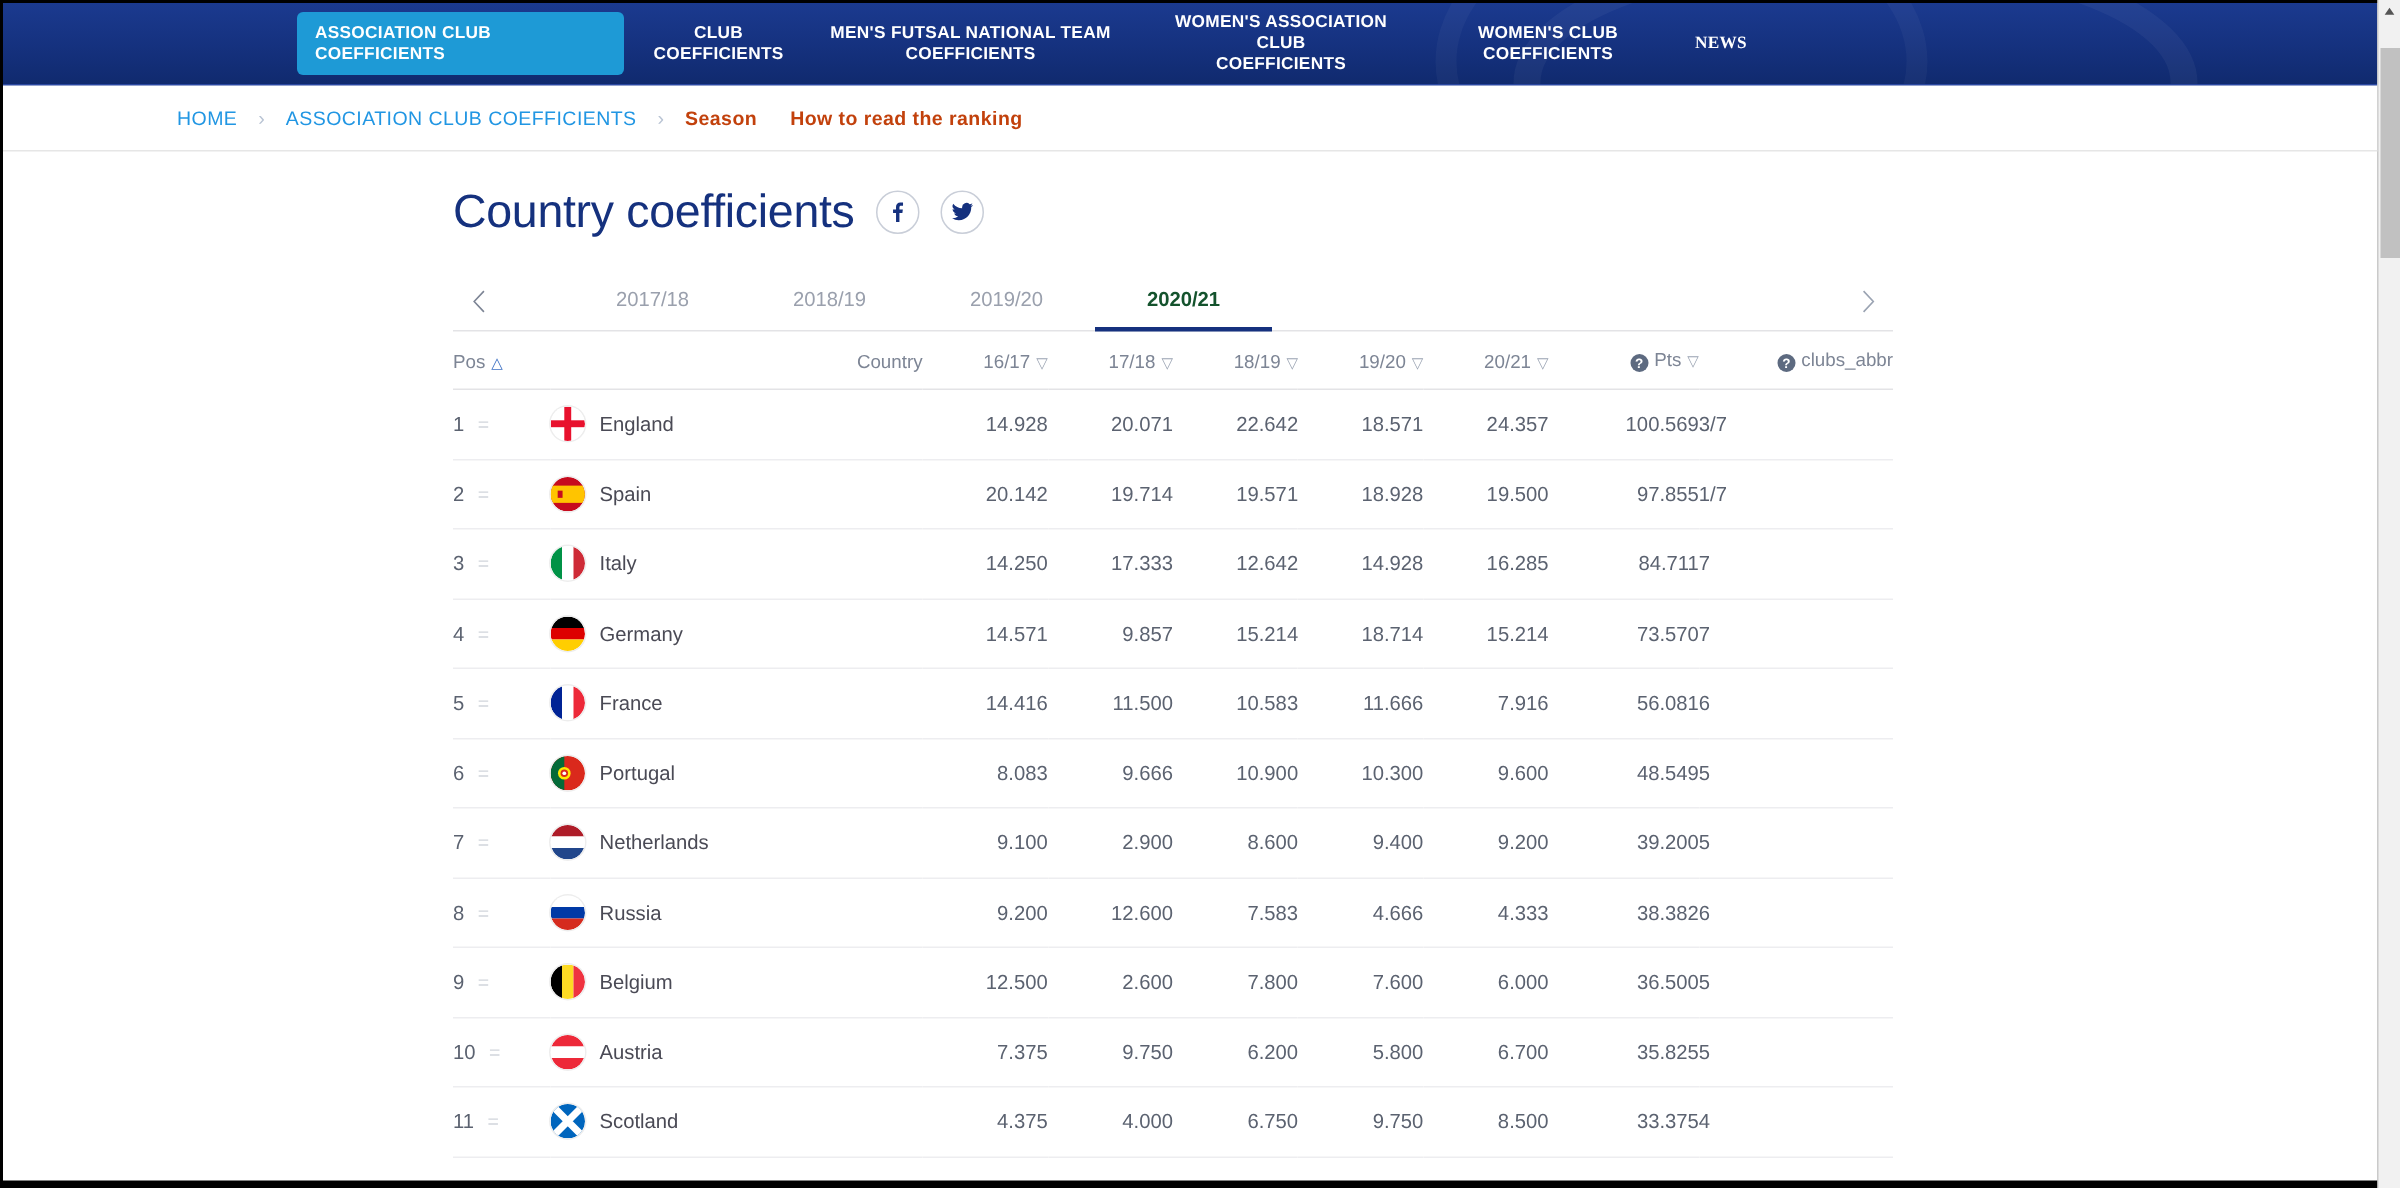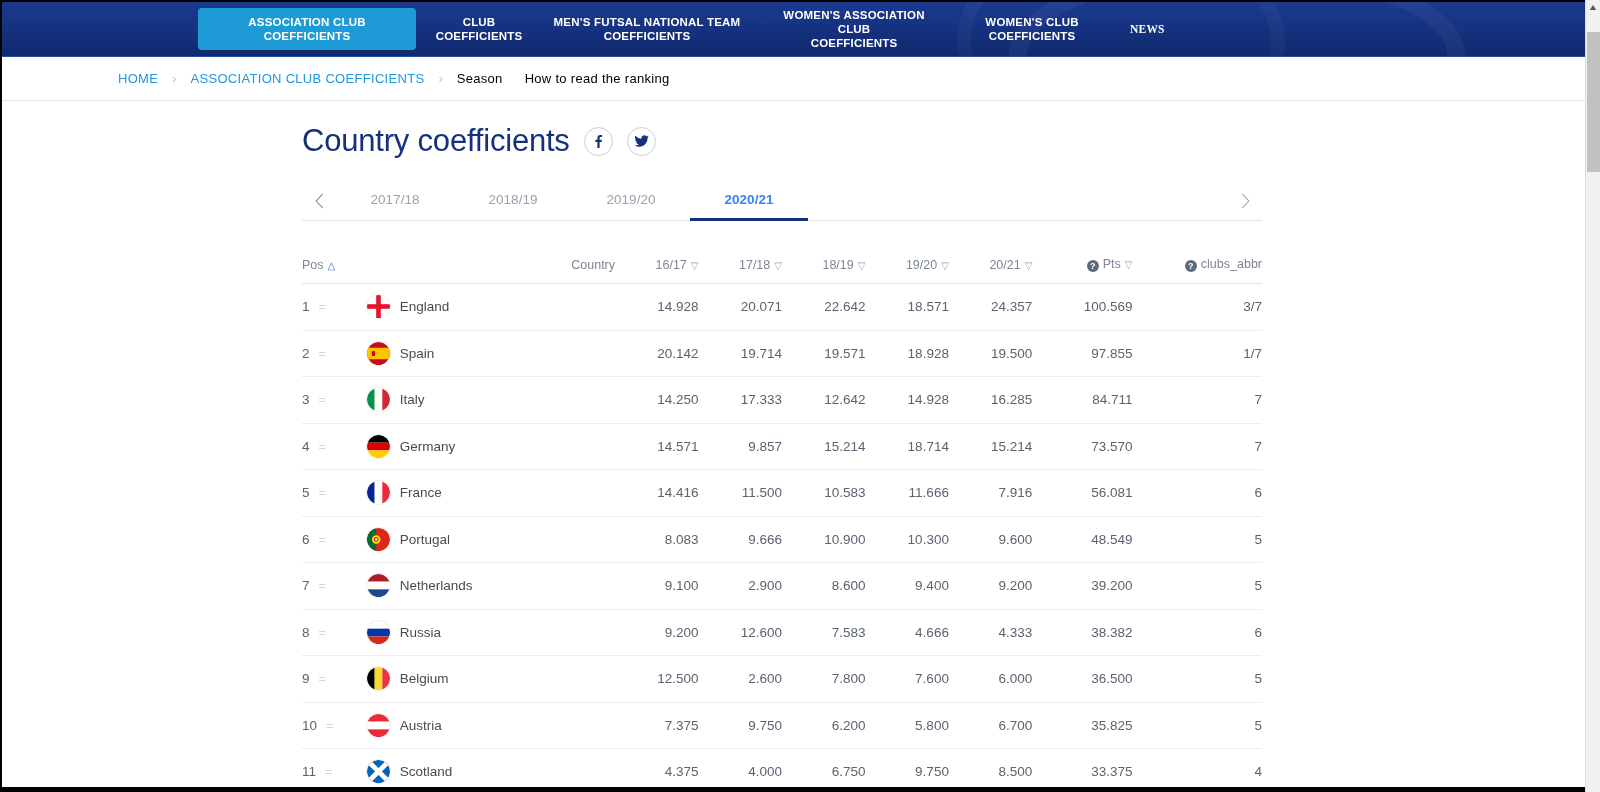--- a/index.html
+++ b/index.html
@@ -68,42 +68,42 @@
     letter-spacing: .2px;
     text-align: center;
     padding: 6px 10px;
     margin-right: 4px;
     white-space: pre-line;
     cursor: pointer;
     border-radius: 4px;
   }
   .nav-item.active {
     background: #1e9ad6;
-    text-align: center;
+    text-align: left;
     width: 218px;
     padding: 7px 12px;
   }
   .nav-item.w1 { width: 118px; }
   .nav-item.w2 { width: 210px; }
   .nav-item.w3 { width: 196px; }
   .nav-item.w4 { width: 152px; }
   .nav-item.w5 { width: 110px; text-align: left; padding-left: 18px; font-family: Liberation Serif, serif;}
 
   
   .breadcrumb-bar {
     height: 44px;
     background: #ffffff;
     border-bottom: 1px solid #e6e6e6;
     display: flex;
     align-items: center;
     padding-left: 116px;
     font-size: 13px;
   }
   .crumb { color: #2196e3; letter-spacing: .3px; cursor: pointer; }
-  .crumb.dark { color: #000000; cursor: pointer; }
+  .crumb.dark { color: #c2410c; cursor: pointer; font-weight: bold; }
   .crumb-sep {
     color: #b9c4d4; margin: 0 14px; font-size: 13px;
   }
   .crumb-gap { width: 22px; display:inline-block; }
 
   
   .content {
     padding-left: 300px;
     padding-top: 22px;
   }
@@ -130,21 +130,22 @@
   }
   .social svg { display:block; }
 
   
   .tabs-wrap {
     width: 960px;
     display: flex;
     align-items: stretch;
     border-bottom: 1px solid #e3e3e6;
     height: 40px;
-    margin-bottom: 36px;
+    margin-bottom: 12px;
+    gap: 40px;
   }
   .tab-arrow {
     width: 34px;
     display: flex; align-items: center; justify-content: center;
     cursor: pointer;
     flex: none;
   }
   .tabs {
     flex: 1;
     display: flex;
@@ -154,21 +155,21 @@
     width: 118px;
     text-align: center;
     font-size: 13.5px;
     color: #9aa0ad;
     display: flex; align-items: center; justify-content: center;
     cursor: pointer;
     border-bottom: 3px solid transparent;
     margin-bottom: -1px;
   }
   .tab.active {
-    color: #3b82f6;
+    color: #14532d;
     font-weight: bold;
     border-bottom-color: #15317e;
   }
 
   
   table.coef {
     width: 960px;
     border-collapse: collapse;
     table-layout: fixed;
   }
@@ -212,21 +213,21 @@
     color: #5b6270;
     padding: 0;
   }
   td.c-pos { text-align: left; padding-left: 12px; color:#4a4a55; white-space: nowrap; }
   .eq { color: #d2d6dd; margin-left: 9px; font-size: 13px; }
   td.c-ctry { padding-left: 8px; }
   .ctry-cell { display: flex; align-items: center; gap: 10px; }
   .ctry-name { color: #4a4a55; font-size: 13.5px; }
   td.c-num { text-align: right; }
   td.c-pts { text-align: right; }
-  td.c-clubs { text-align: right; padding-right: 14px; }
+  td.c-clubs { padding-right: 14px; }
 
   
   .flag {
     width: 23px; height: 23px;
     border-radius: 50%;
     overflow: hidden;
     flex: none;
     box-shadow: 0 0 0 1px rgba(0,0,0,0.07);
     position: relative;
     background: #fff;

